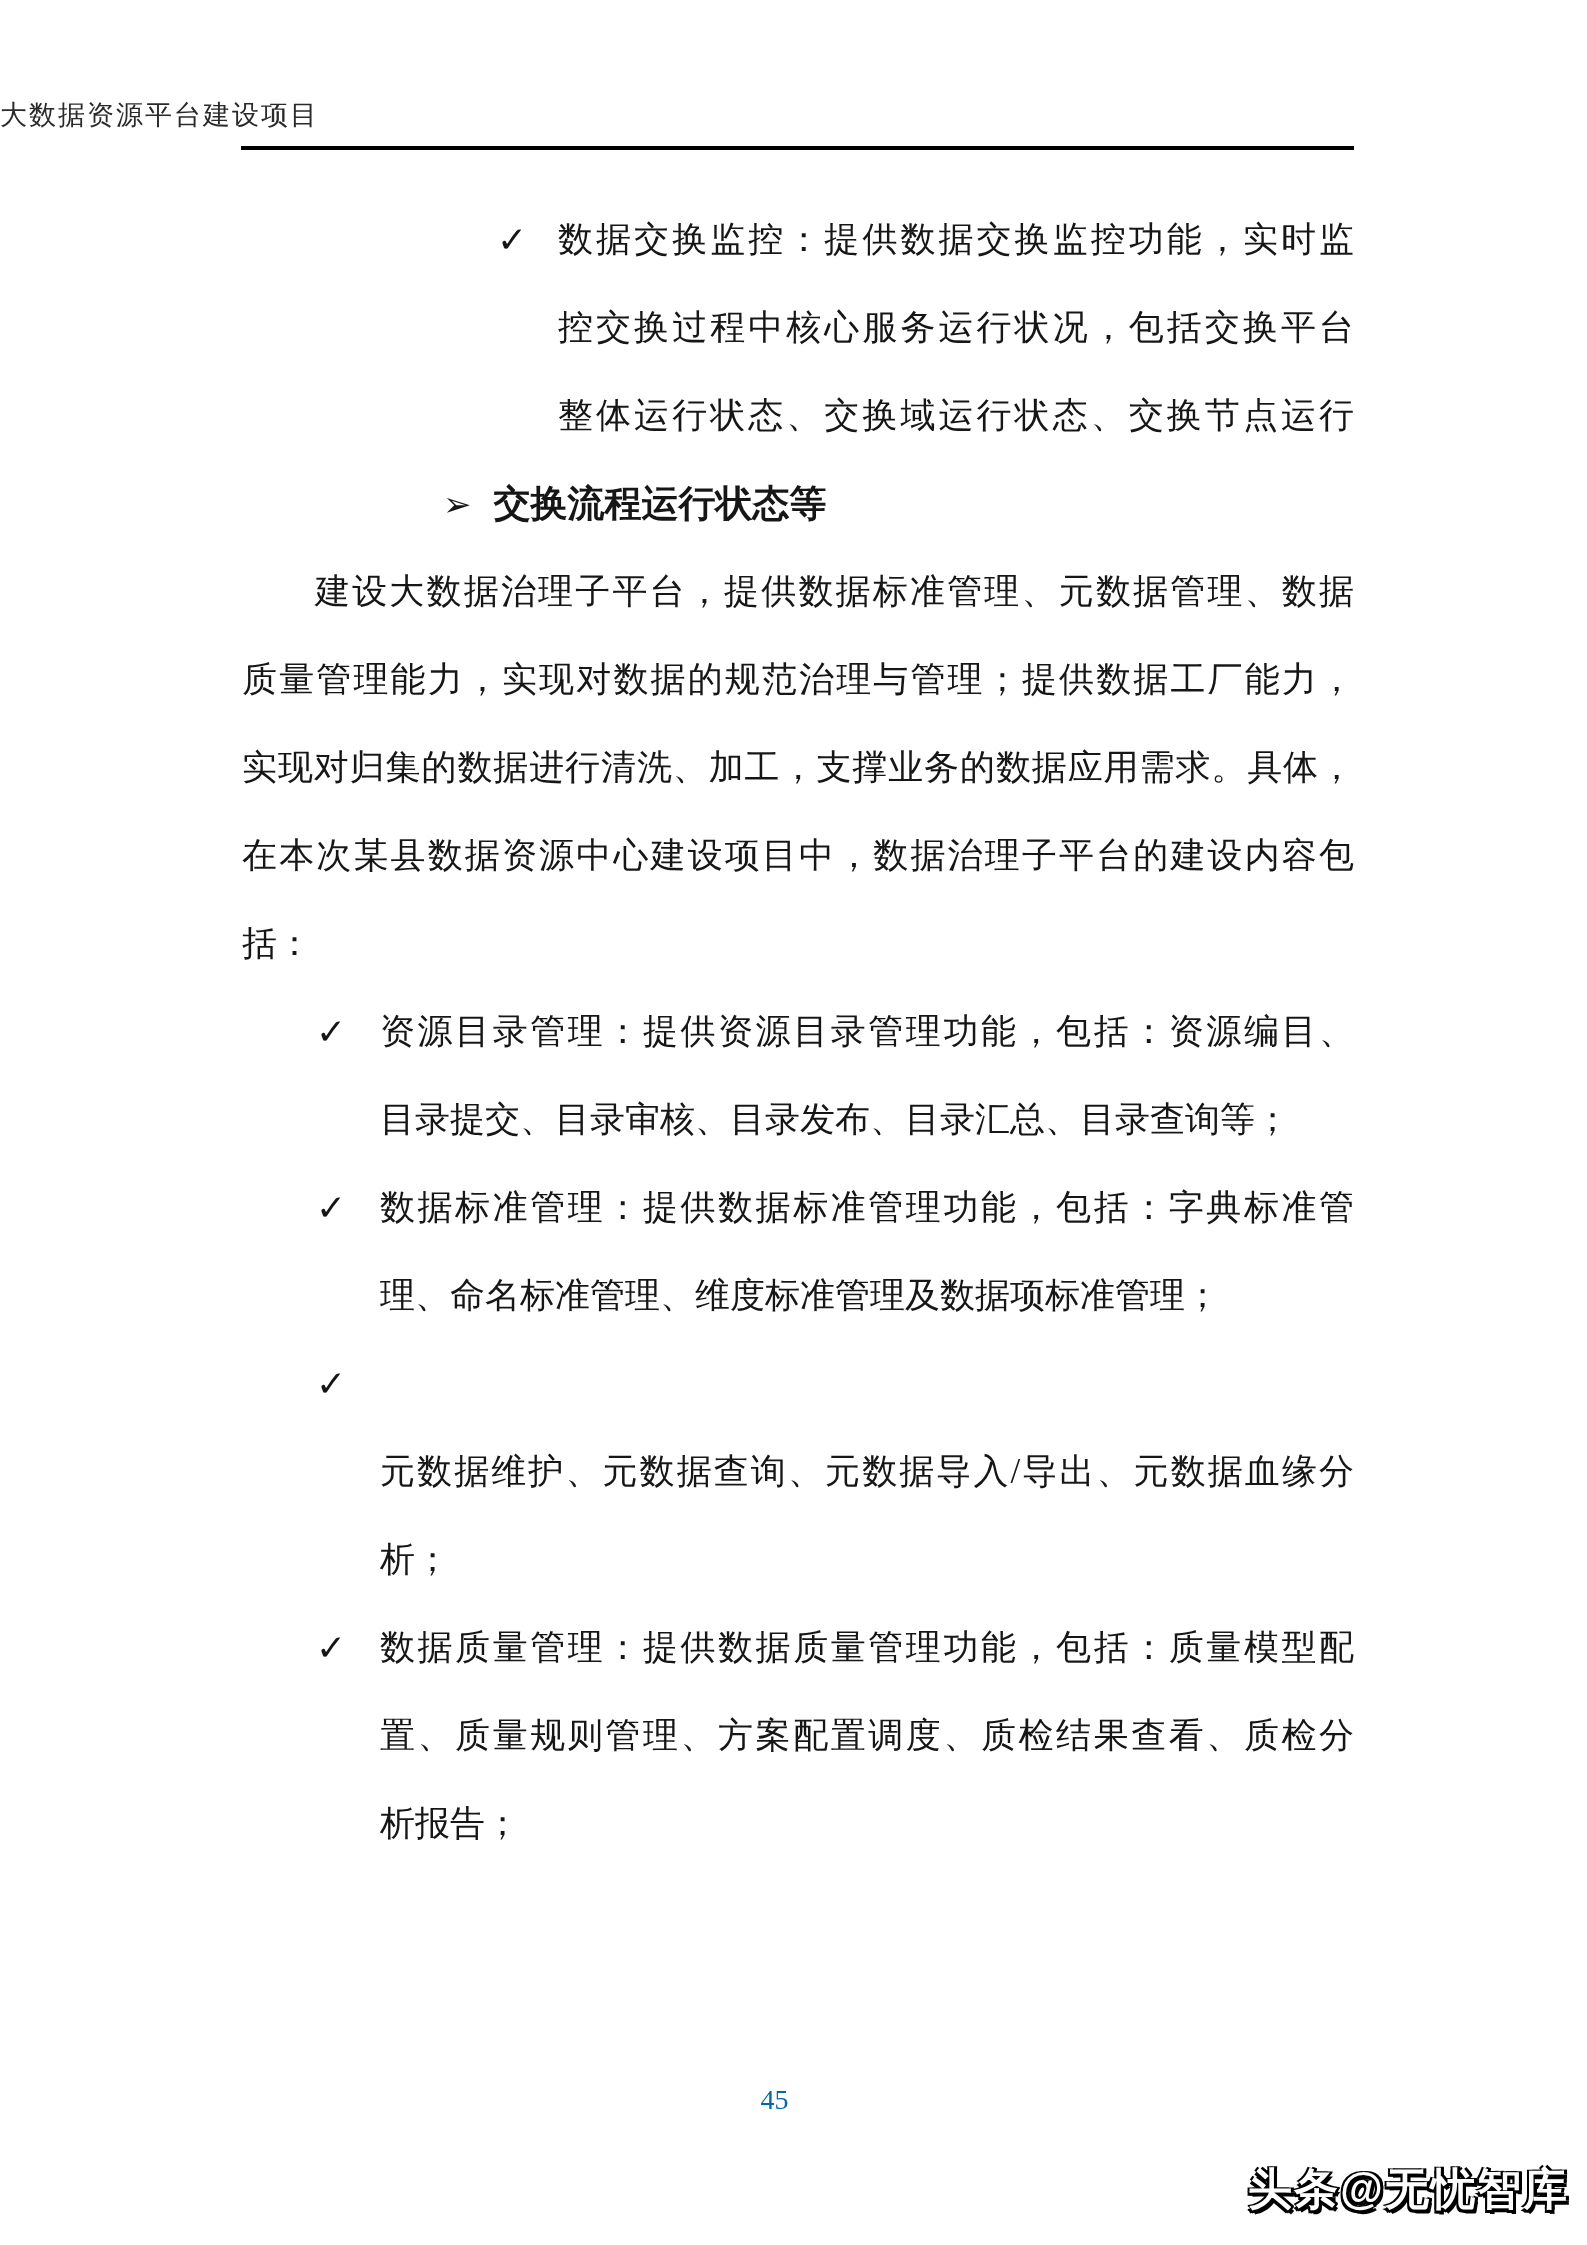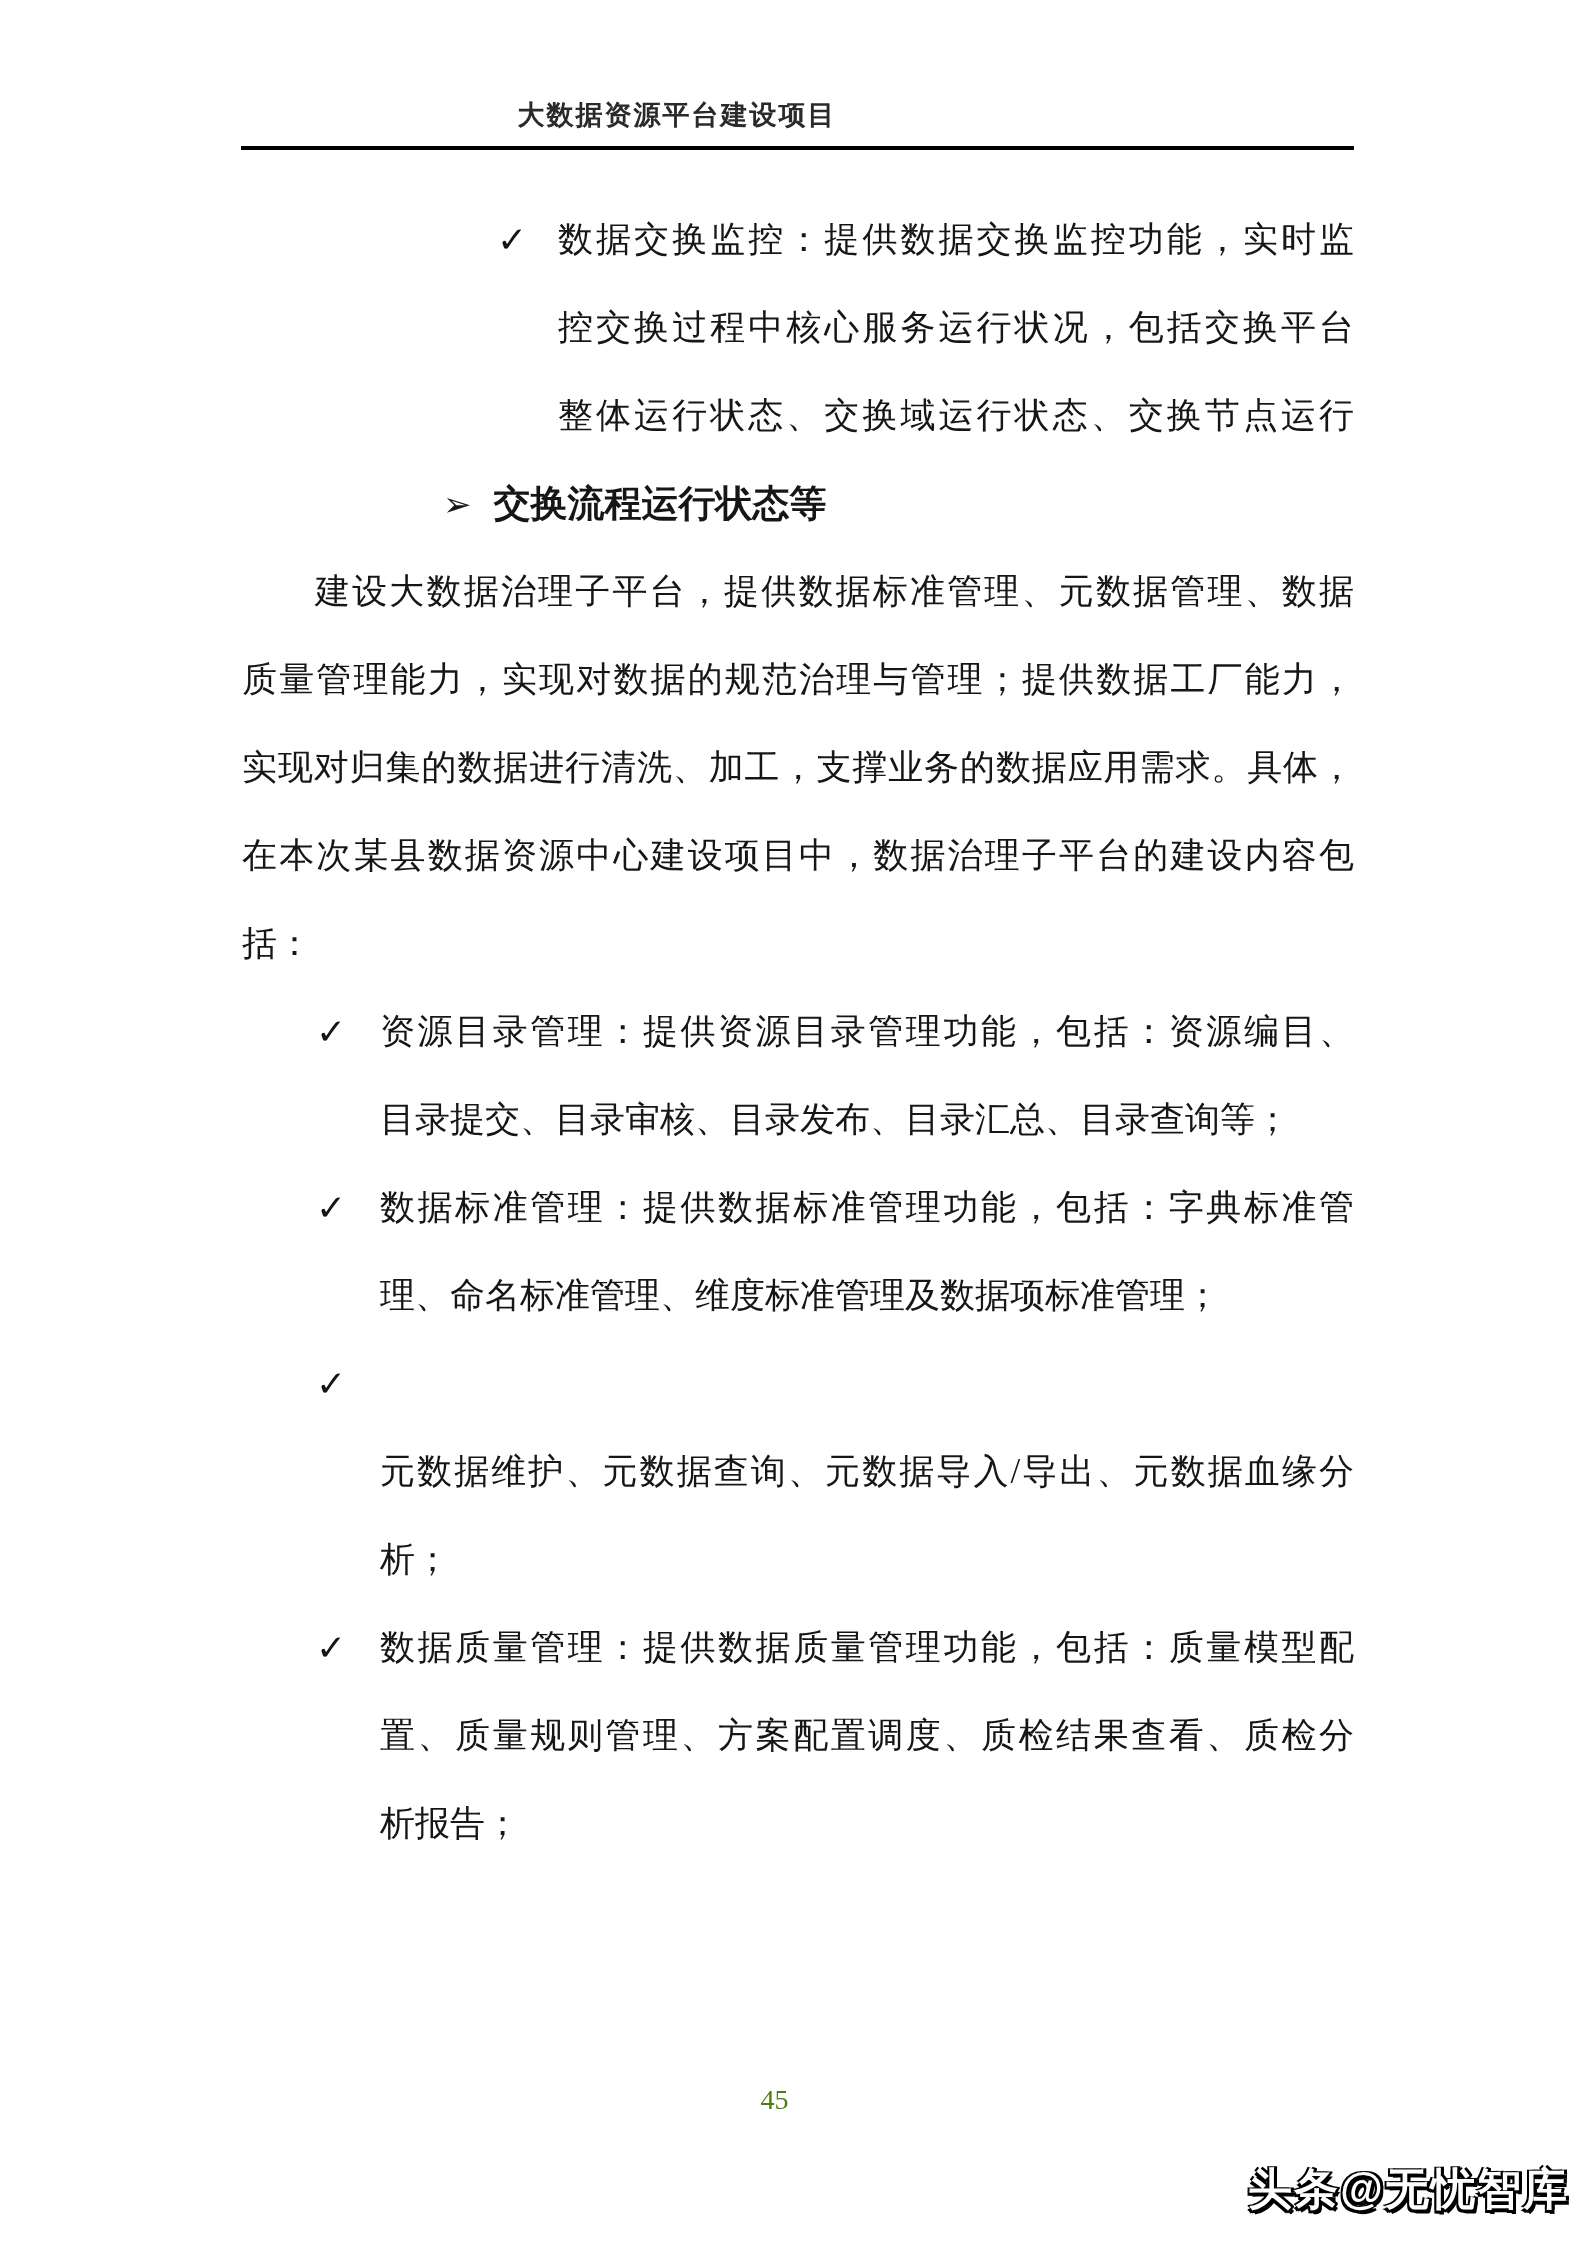--- a/index.html
+++ b/index.html
@@ -7,22 +7,22 @@
     position:relative;
     width:1587px;height:2245px;
     background:#ffffff;
     overflow:hidden;
     font-family:"Liberation Serif","DejaVu Serif",serif;
     color:#161616;
   }
   
   .header-title{
     position:absolute;top:97px;left:0;width:1354px;
-    text-align:center;
-    font-size:27px;letter-spacing:2px;color:#2a2a2a;font-weight:bold;
+    text-align:left;
+    font-size:27px;letter-spacing:2px;color:#2a2a2a;
   }
   .header-rule{
     position:absolute;top:146px;left:241px;width:1113px;height:4px;
     background:#000;
   }
   
   .content{
     position:absolute;left:242px;top:196px;width:1112px;
     font-size:35px;
   }
@@ -51,21 +51,21 @@
   
   .li-text{padding-left:138px;}
   .li-marker{
     position:absolute;left:74px;top:0;
     font-weight:bold;font-size:36px;
     font-family:"DejaVu Sans","Liberation Sans",sans-serif;
   }
   
   .page-number{
     position:absolute;top:2084px;left:242px;width:1065px;
-    text-align:center;font-size:28px;color:#4d7c0f;
+    text-align:center;font-size:28px;color:#0369a1;
   }
   
   .watermark{
     position:absolute;top:2160px;right:18px;
     font-family:"Liberation Sans","DejaVu Sans",sans-serif;
     font-weight:bold;font-size:44px;letter-spacing:2px;
     color:#ffffff;
     text-shadow:
       3px 4px 0 #000,
       -2px -1px 0 #000,

